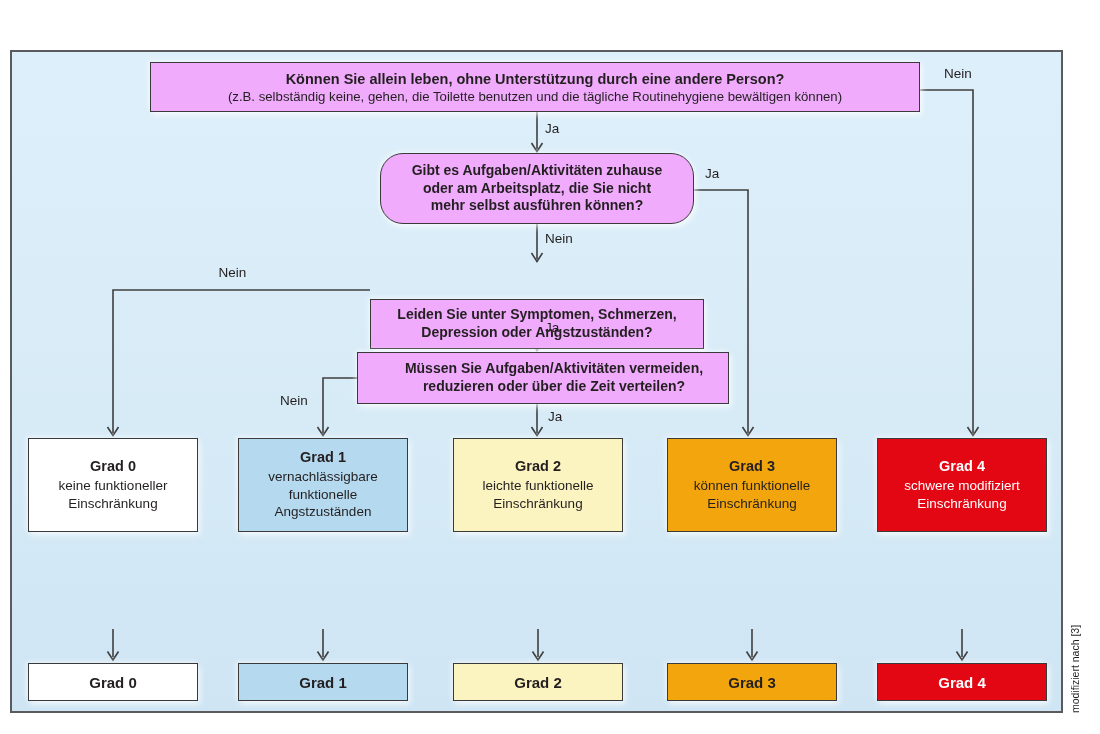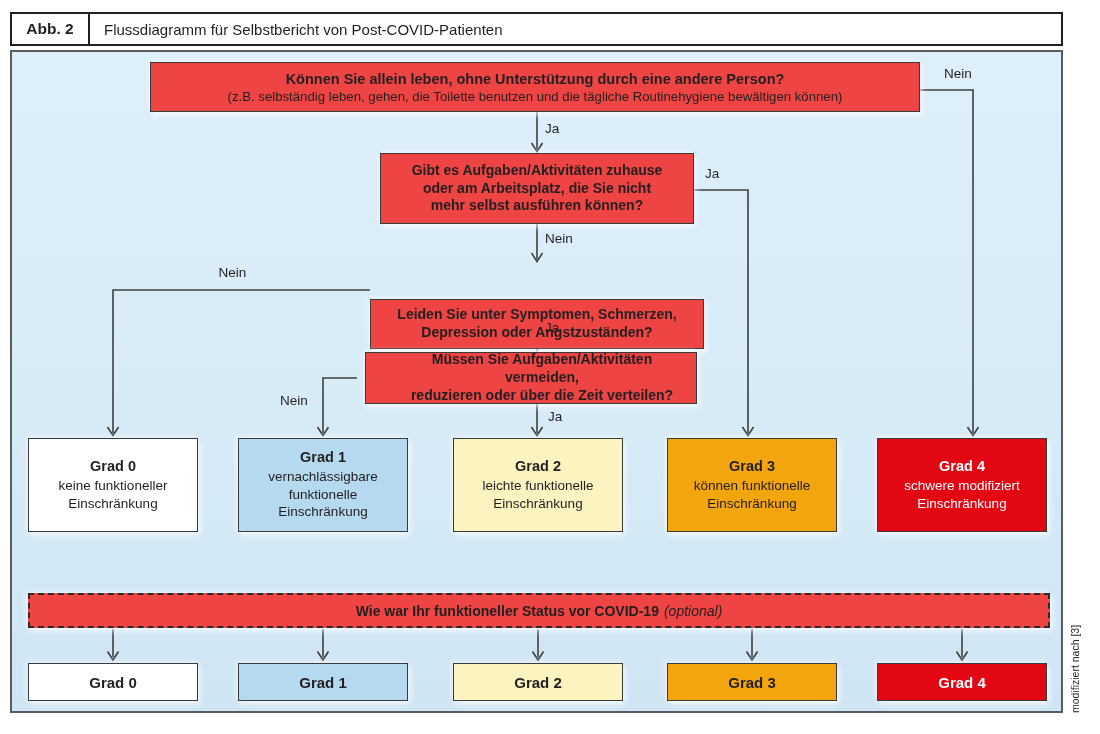--- a/index.html
+++ b/index.html
@@ -21,21 +21,21 @@
   
   .panel{position:absolute; left:10px; top:50px; width:1053px; height:663px;
     background:linear-gradient(180deg,#ddeffa 0%, #d7ebf7 55%, #cfe5f4 100%);
     border:2px solid var(--panel-border); z-index:0;}
 
   svg.wires{position:absolute; left:0; top:0; width:1100px; height:734px;
     z-index:1; pointer-events:none;}
   .connector{stroke:var(--line); stroke-width:1.6; fill:none;}
   .arrowhead{stroke:var(--line); stroke-width:1.6; fill:none;}
 
-  .node{position:absolute; z-index:2; background:#ef4444;
+  .node{position:absolute; z-index:2; background:#f0abfc;
     border:1.5px solid var(--box-border);
     display:flex; flex-direction:column; align-items:center; justify-content:center;
     text-align:center;
     box-shadow:2px 3px 6px rgba(255,255,255,0.75), -2px -2px 5px rgba(255,255,255,0.45);}
   .qbox{font-weight:bold; font-size:14px; line-height:1.28; white-space:pre-line; padding:2px 6px;}
   .q-title{font-weight:bold; font-size:14.5px;}
   .q-hint{font-weight:normal; font-size:13.2px; margin-top:2px;}
 
   .edge-label{position:absolute; z-index:2; font-size:13.5px; color:var(--ink);
     text-align:center;}
@@ -54,24 +54,20 @@
 
   .credit{position:absolute; left:1066px; top:575px; width:18px; height:138px;
     z-index:2; writing-mode:vertical-rl; transform:rotate(180deg);
     font-size:10.5px; color:var(--ink); display:flex; align-items:center;}
 </style>
 </head>
 <body>
 
 <div class="page">
 
-  <div class="fig-header">
-    <div class="fig-label">Abb. 2</div>
-    <div class="fig-title">Flussdiagramm für Selbstbericht von Post-COVID-Patienten</div>
-  </div>
 
   <div class="panel"></div>
 
   <svg class="wires" viewBox="0 0 1100 734">
     <path class="connector" d="M537 112 V149"></path>
       <polyline class="arrowhead" points="531.5,143 537,151.5 542.5,143"></polyline>
     <path class="connector" d="M537 224 V259"></path>
       <polyline class="arrowhead" points="531.5,253 537,261.5 542.5,253"></polyline>
     <path class="connector" d="M537 313 V348"></path>
       <polyline class="arrowhead" points="531.5,342 537,350.5 542.5,342"></polyline>
@@ -92,73 +88,69 @@
     <path class="connector" d="M538 629 V657"></path>
       <polyline class="arrowhead" points="532.5,651.5 538,660 543.5,651.5"></polyline>
     <path class="connector" d="M752 629 V657"></path>
       <polyline class="arrowhead" points="746.5,651.5 752,660 757.5,651.5"></polyline>
     <path class="connector" d="M962 629 V657"></path>
       <polyline class="arrowhead" points="956.5,651.5 962,660 967.5,651.5"></polyline>
   </svg>
 
   <div class="node" style="left:150px; top:62px; width:770px; height:50px;">
     <div class="q-title">Können Sie allein leben, ohne Unterstützung durch eine andere Person?</div>
-    <div class="q-hint">(z.B. selbständig leben, gehen, die Toilette benutzen und die tägliche Routinehygiene bewältigen können)</div>
+    <div class="q-hint">(z.B. selbständig keine, gehen, die Toilette benutzen und die tägliche Routinehygiene bewältigen können)</div>
   </div>
 
-  <div class="node qbox" style="left:380px; top:153px; width:314px; height:71px;">Gibt es Aufgaben/Aktivitäten zuhause
+  <div class="node qbox" style="left:380px; top:153px; width:314px; height:71px;border-radius:23px;">Gibt es Aufgaben/Aktivitäten zuhause
 oder am Arbeitsplatz, die Sie nicht
 mehr selbst ausführen können?</div>
 
   <div class="node qbox" style="left:370px; top:263px; width:334px; height:50px;margin-top:36px;">Leiden Sie unter Symptomen, Schmerzen,
 Depression oder Angstzuständen?</div>
 
-  <div class="node qbox" style="left:365px; top:352px; width:332px; height:52px;padding-left:28px;">Müssen Sie Aufgaben/Aktivitäten vermeiden,
+  <div class="node qbox" style="left:357px; top:352px; width:372px; height:52px;padding-left:28px;">Müssen Sie Aufgaben/Aktivitäten vermeiden,
 reduzieren oder über die Zeit verteilen?</div>
 
   <div class="edge-label" style="left:545px; top:121px;">Ja</div>
   <div class="edge-label" style="left:938px; top:66px; width:40px;">Nein</div>
   <div class="edge-label" style="left:545px; top:231px;">Nein</div>
   <div class="edge-label" style="left:705px; top:166px;">Ja</div>
   <div class="edge-label" style="left:545px; top:320px;">Ja</div>
   <div class="edge-label" style="left:205px; top:265px; width:55px;">Nein</div>
   <div class="edge-label" style="left:548px; top:409px;">Ja</div>
   <div class="edge-label" style="left:272px; top:393px; width:44px;">Nein</div>
 
   <div class="node grade-box" style="left: 28px; background: rgb(255, 255, 255); color: rgb(35, 31, 32);">
     <div class="g-title">Grad 0</div>
     <div class="g-desc">keine funktioneller
 Einschränkung</div>
   </div>
   <div class="node grade-box" style="left: 238px; background: rgb(181, 217, 238); color: rgb(35, 31, 32);">
     <div class="g-title">Grad 1</div>
     <div class="g-desc">vernachlässigbare
 funktionelle
-Einschränkung</div>
+Angstzuständen</div>
   </div>
   <div class="node grade-box" style="left: 453px; background: rgb(251, 244, 193); color: rgb(35, 31, 32);">
     <div class="g-title">Grad 2</div>
     <div class="g-desc">leichte funktionelle
 Einschränkung</div>
   </div>
   <div class="node grade-box" style="left: 667px; background: rgb(242, 165, 12); color: rgb(35, 31, 32);">
     <div class="g-title">Grad 3</div>
     <div class="g-desc">können funktionelle
 Einschränkung</div>
   </div>
   <div class="node grade-box" style="left: 877px; background: rgb(227, 6, 19); color: rgb(255, 255, 255);">
     <div class="g-title">Grad 4</div>
     <div class="g-desc">schwere modifiziert
 Einschränkung</div>
   </div>
 
-  <div class="node optional-box">
-    <span class="opt-q">Wie war Ihr funktioneller Status vor COVID-19</span>
-    <span class="opt-note">(optional)</span>
-  </div>
 
   <div class="node grade-mini" style="left: 28px; background: rgb(255, 255, 255); color: rgb(35, 31, 32);">Grad 0</div>
   <div class="node grade-mini" style="left: 238px; background: rgb(181, 217, 238); color: rgb(35, 31, 32);">Grad 1</div>
   <div class="node grade-mini" style="left: 453px; background: rgb(251, 244, 193); color: rgb(35, 31, 32);">Grad 2</div>
   <div class="node grade-mini" style="left: 667px; background: rgb(242, 165, 12); color: rgb(35, 31, 32);">Grad 3</div>
   <div class="node grade-mini" style="left: 877px; background: rgb(227, 6, 19); color: rgb(255, 255, 255);">Grad 4</div>
 
   <div class="credit">modifiziert nach [3]</div>
 
 </div>

